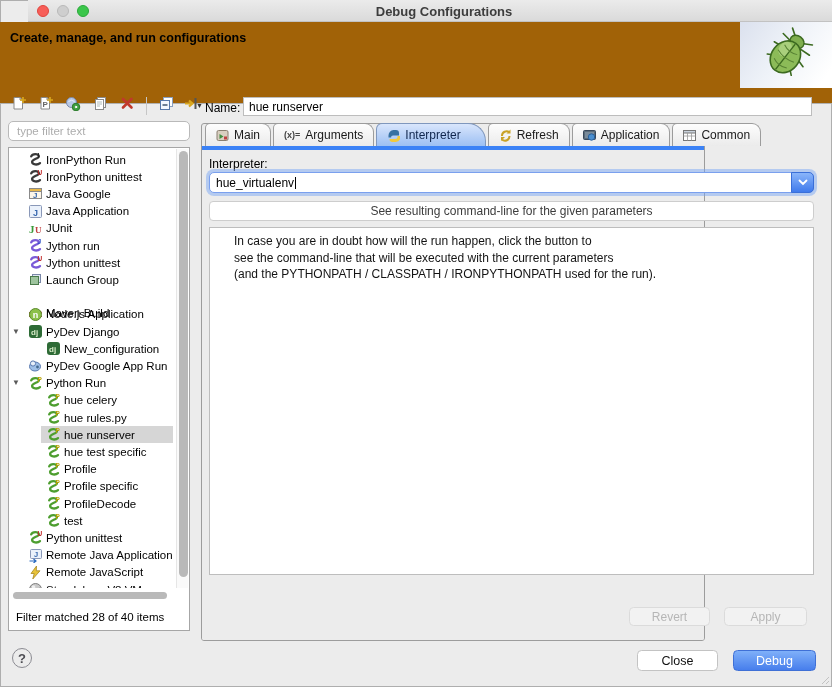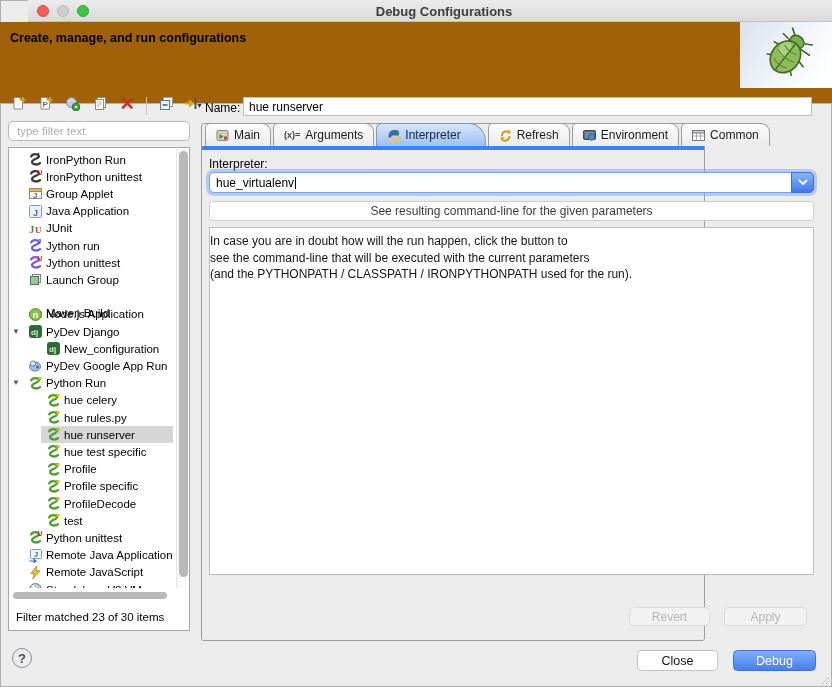--- a/index.html
+++ b/index.html
@@ -85,21 +85,21 @@
   .caret { display:inline-block; width:1px; height:12px; background:#000;
     vertical-align:-2px; margin-left:1px; }
   .combo-btn { position:absolute; right:-1px; top:-1px; bottom:-1px; width:23px;
     background:linear-gradient(#8ab5fa,#3f7aec); border:1px solid #3a6fd8;
     border-radius:0 5px 5px 0; display:flex; align-items:center; justify-content:center; }
   .cmd-btn { position:absolute; left:7px; top:51px; width:605px; height:20px;
     background:#fff; border:1px solid #cdcdcd; border-radius:4px;
     display:flex; align-items:center; justify-content:center;
     font-size:12px; color:#3c3c3c; }
   .infobox { position:absolute; left:7px; top:77px; width:605px; height:348px;
-    background:#fff; border:1px solid #bdbdbd; padding:5px 0;
+    background:#fff; border:1px solid #bdbdbd; padding:5px 24px;
     font-size:12px; line-height:16.5px; color:#141414; white-space:pre-line; }
   .btn-disabled { position:absolute; top:457px; height:19px;
     background:#f2f2f2; border:1px solid #dbdbdb; border-radius:4.5px;
     display:flex; align-items:center; justify-content:center;
     font-size:12px; color:#b6b6b6; }
   .revert-btn { left:427px; width:81px; }
   .apply-btn  { left:522px; width:83px; }
 
   
   .help-btn { position:absolute; left:12px; top:648px; width:20px; height:20px;
@@ -214,21 +214,21 @@
               <text x="9.5" y="5.8" font-size="6.5" font-weight="bold" fill="#222" font-family="Liberation Sans">I</text>
             </svg></span>
           <span class="tlabel" style="left:37px">IronPython Run</span>
         </div>
         <div class="tree-row" style="top: 36.4px;">
           <span class="ticon" style="left:19px"><svg width="15" height="15" viewBox="0 0 15 15">
               <rect x="1.5" y="2.5" width="12" height="10" fill="#fdf6e8" stroke="#8a8a8a"></rect>
               <rect x="1.5" y="2.5" width="12" height="3" fill="#e8b84a" stroke="#8a8a8a"></rect>
               <text x="5" y="12" font-size="8" font-weight="bold" fill="#3a6ab0" font-family="Liberation Sans">J</text>
             </svg></span>
-          <span class="tlabel" style="left:37px">Group Applet</span>
+          <span class="tlabel" style="left:37px">Java Google</span>
         </div>
         <div class="tree-row" style="top: 53.6px;">
           <span class="ticon" style="left:19px"><svg width="15" height="15" viewBox="0 0 15 15">
               <rect x="1.5" y="1.5" width="12" height="12" rx="1" fill="#eaf1fb" stroke="#8a98b8"></rect>
               <text x="5" y="11.5" font-size="9" font-weight="bold" fill="#3a6ab0" font-family="Liberation Sans">J</text>
             </svg></span>
           <span class="tlabel" style="left:37px">Java Application</span>
         </div>
         <div class="tree-row" style="top: 70.8px;">
           <span class="ticon" style="left:19px"><svg width="15" height="15" viewBox="0 0 15 15">
@@ -388,21 +388,21 @@
             </svg></span>
           <span class="tlabel" style="left:37px">Standalone V8 VM</span>
         </div>
       </div>
     <div class="vsb">
       <div class="vsb-thumb"></div>
     </div>
     <div class="hsb">
       <div class="hsb-thumb"></div>
     </div>
-    <div class="filter-status">Filter matched 23 of 30 items</div>
+    <div class="filter-status">Filter matched 28 of 40 items</div>
   </div>
 
   <div class="name-label">Name:</div>
   <input class="name-input" value="hue runserver" style="">
 
   <div class="folder">
     <div class="tabs" id="tabs">
         <div class="tab">
           <span style="display:flex">
             <svg width="13" height="13" viewBox="0 0 13 13">
@@ -440,21 +440,21 @@
           <span>Refresh</span>
         </div>
         <div class="tab">
           <span style="display:flex">
             <svg width="13" height="13" viewBox="0 0 13 13">
               <rect x="0.5" y="1.5" width="12" height="9" rx="1" fill="#5a6b7a" stroke="#39485a"></rect>
               <rect x="2" y="3" width="9" height="6" fill="#7a8b9a"></rect>
               <circle cx="8.5" cy="8" r="3.2" fill="#4a8fd0" stroke="#2a5f9a"></circle>
             </svg>
           </span>
-          <span>Environment</span>
+          <span>Application</span>
         </div>
         <div class="tab">
           <span style="display:flex">
             <svg width="13" height="13" viewBox="0 0 13 13">
               <rect x="0.5" y="1.5" width="12" height="10" fill="#fff" stroke="#777"></rect>
               <rect x="0.5" y="1.5" width="12" height="2.5" fill="#c9d2dc" stroke="#777"></rect>
               <path d="M0.5 7 h12 M4.5 4 v7.5 M8.5 4 v7.5" stroke="#999" stroke-width="0.8"></path>
             </svg>
           </span>
           <span>Common</span>

